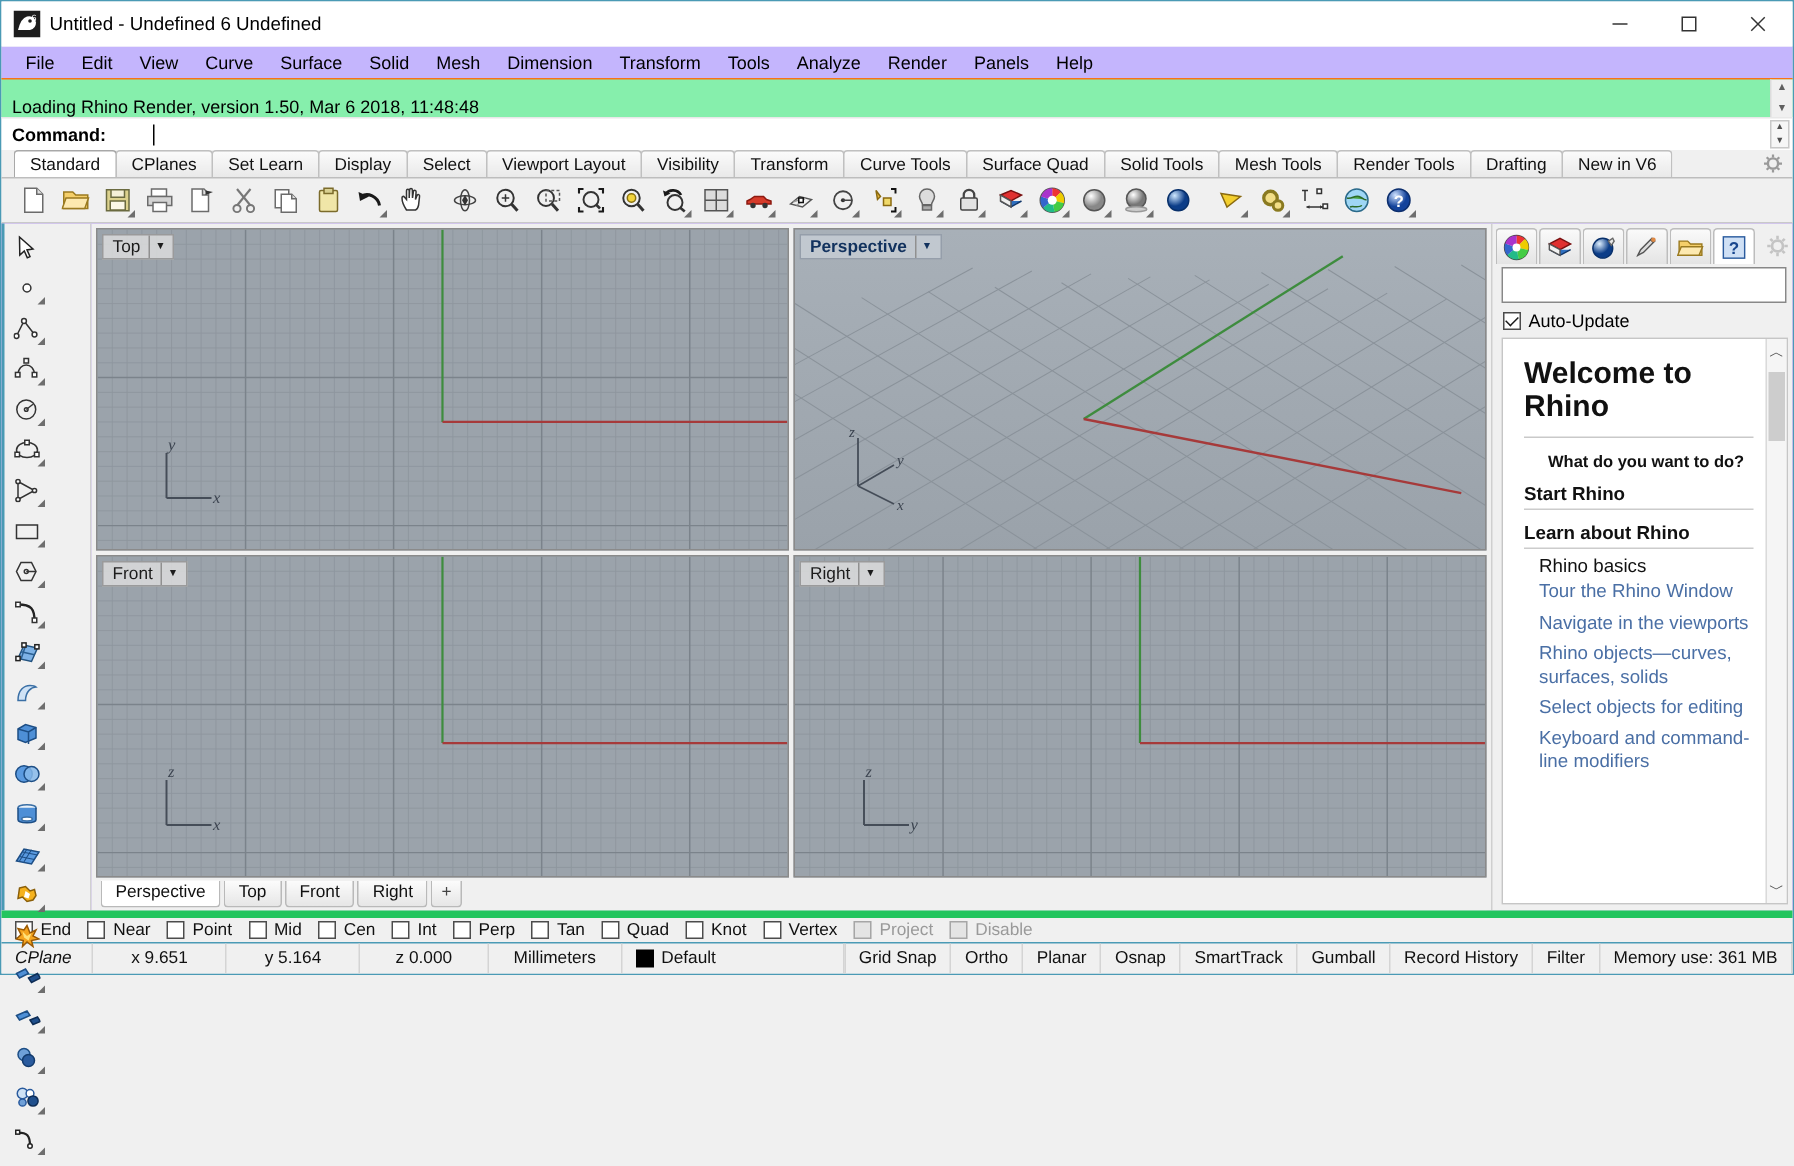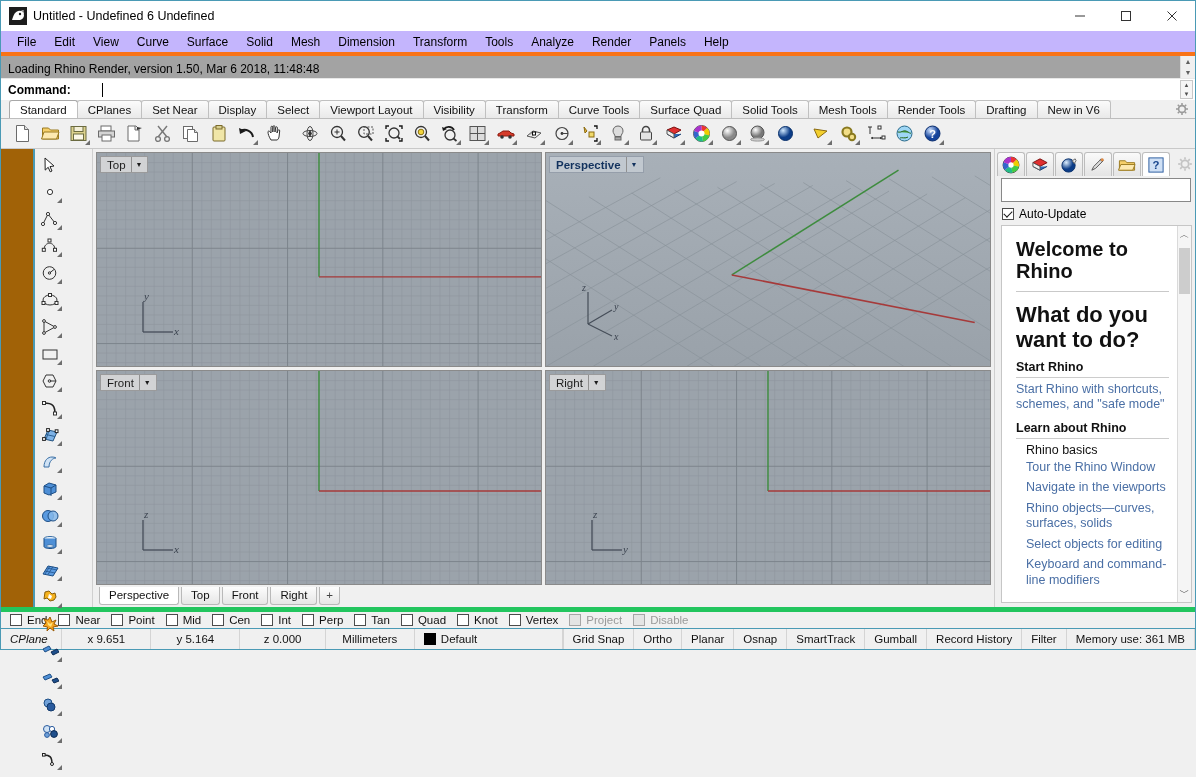--- a/index.html
+++ b/index.html
@@ -64,24 +64,24 @@
     padding: 2px 9px;
     font-size: 12px;
     color: #000;
     white-space: nowrap;
     line-height: 16px;
   }
 
   
   .cmd-history {
     flex: 0 0 26px;
-    background: #a3a3a3;
-    border-top: 4px solid #f97316;
+    background: #86efac;
+    border-top: 1px solid #f97316;
     display: flex;
-    align-items: center;
+    align-items: flex-end;
     position: relative;
     padding: 4px 0 0 7px;
     font-size: 12px;
   }
   .cmd-history .scrollbar {
     position: absolute; right: 0; top: 0; bottom: 0;
     width: 15px; background: #f0f0f0;
     border-left: 1px solid #dcdcdc;
     display: flex; flex-direction: column; justify-content: space-between;
   }
@@ -178,22 +178,21 @@
     width: 0; height: 0;
     border-left: 5px solid transparent;
     border-bottom: 5px solid #6e6e6e;
   }
 
   
   .body {
     flex: 1;
     display: flex;
     min-height: 0;
-    background: #a16207;
-    padding-left: 32px;
+    background: #8b5cf6;
   }
 
   
   .left-toolbar {
     flex: 0 0 60px;
     background: #f0f0f0;
     border-right: 1px solid #d0d0d0;
     padding-top: 2px;
     display: flex;
     flex-wrap: wrap;
@@ -361,25 +360,25 @@
   .pc-h1 {
     font-size: 20px;
     font-weight: bold;
     line-height: 1.12;
     color: #111;
     margin: 2px 0 6px 0;
     border-bottom: 1px solid #c9c9c9;
     padding-bottom: 8px;
   }
   .pc-h2 {
-    font-size: 22px;
+    font-size: 11px;
     font-weight: bold;
     line-height: 1.14;
     color: #111;
-    margin: 10px 0 6px 0;
+    margin: 10px 0 6px 16px;
   }
   .pc-h3 {
     font-size: 12.5px;
     font-weight: bold;
     color: #111;
     border-bottom: 1px solid #cccccc;
     padding-bottom: 3px;
     margin: 8px 0 4px 0;
   }
   .pc-sub {
@@ -519,21 +518,21 @@
     <input class="cmd-input" value="" placeholder="" style="">
     <div class="spin">
       <span>▲</span>
       <span>▼</span>
     </div>
   </div>
 
   <div class="tbar-tabs">
     <div class="tbar-tab active">Standard</div>
     <div class="tbar-tab">CPlanes</div>
-    <div class="tbar-tab">Set Near</div>
+    <div class="tbar-tab">Set Learn</div>
     <div class="tbar-tab">Display</div>
     <div class="tbar-tab">Select</div>
     <div class="tbar-tab">Viewport Layout</div>
     <div class="tbar-tab">Visibility</div>
     <div class="tbar-tab">Transform</div>
     <div class="tbar-tab">Curve Tools</div>
     <div class="tbar-tab">Surface Quad</div>
     <div class="tbar-tab">Solid Tools</div>
     <div class="tbar-tab">Mesh Tools</div>
     <div class="tbar-tab">Render Tools</div>
@@ -1452,21 +1451,20 @@
         <span class="chk checked"></span>
         <span>Auto-Update</span>
       </div>
 
       <div class="panel-content">
         <div class="pc-inner">
           <div class="pc-h1">Welcome to Rhino</div>
           <div class="pc-h2">What do you want to do?</div>
 
           <div class="pc-h3">Start Rhino</div>
-          <a class="pc-link nolead">Start Rhino with shortcuts, schemes, and "safe mode"</a>
 
           <div class="pc-h3">Learn about Rhino</div>
           <div class="pc-sub">Rhino basics</div>
           <a class="pc-link">Tour the Rhino Window</a>
           <a class="pc-link">Navigate in the viewports</a>
           <a class="pc-link">Rhino objects—curves, surfaces, solids</a>
           <a class="pc-link">Select objects for editing</a>
           <a class="pc-link">Keyboard and command-line modifiers</a>
         </div>
         <div class="pc-scroll">

